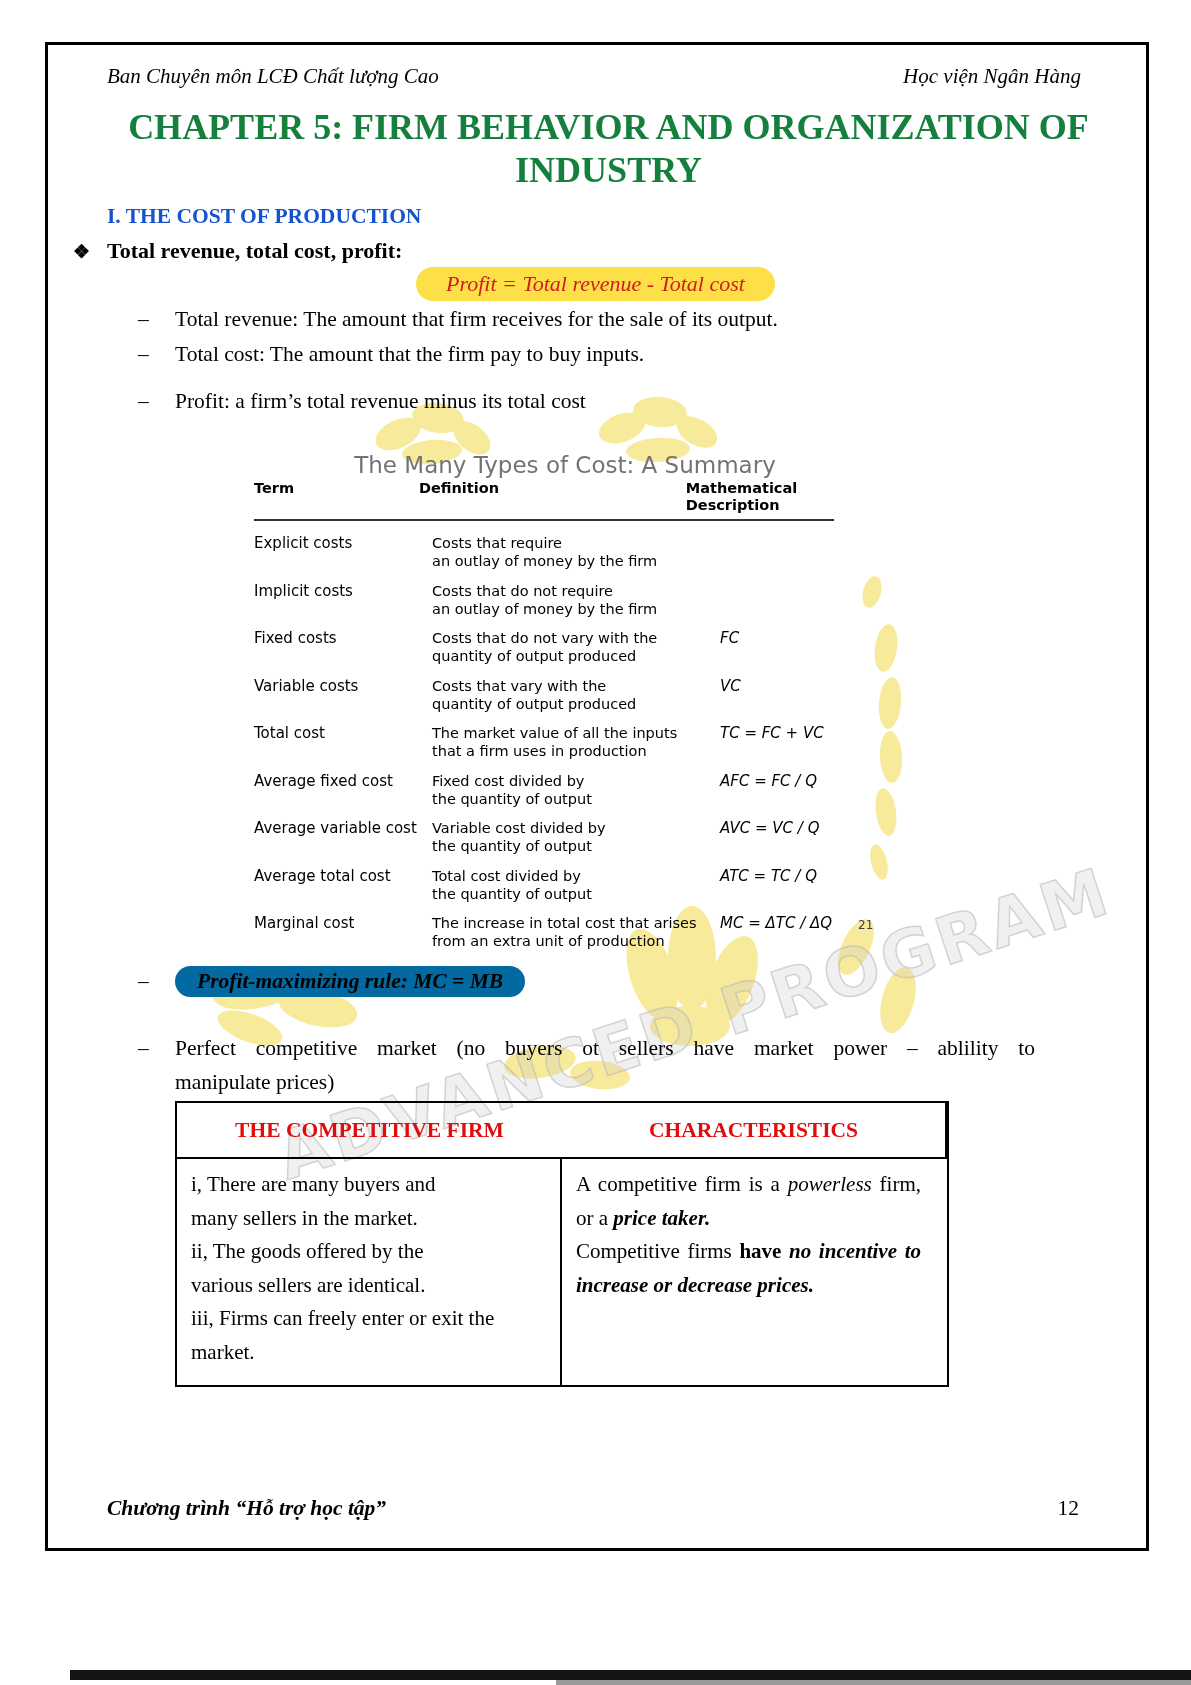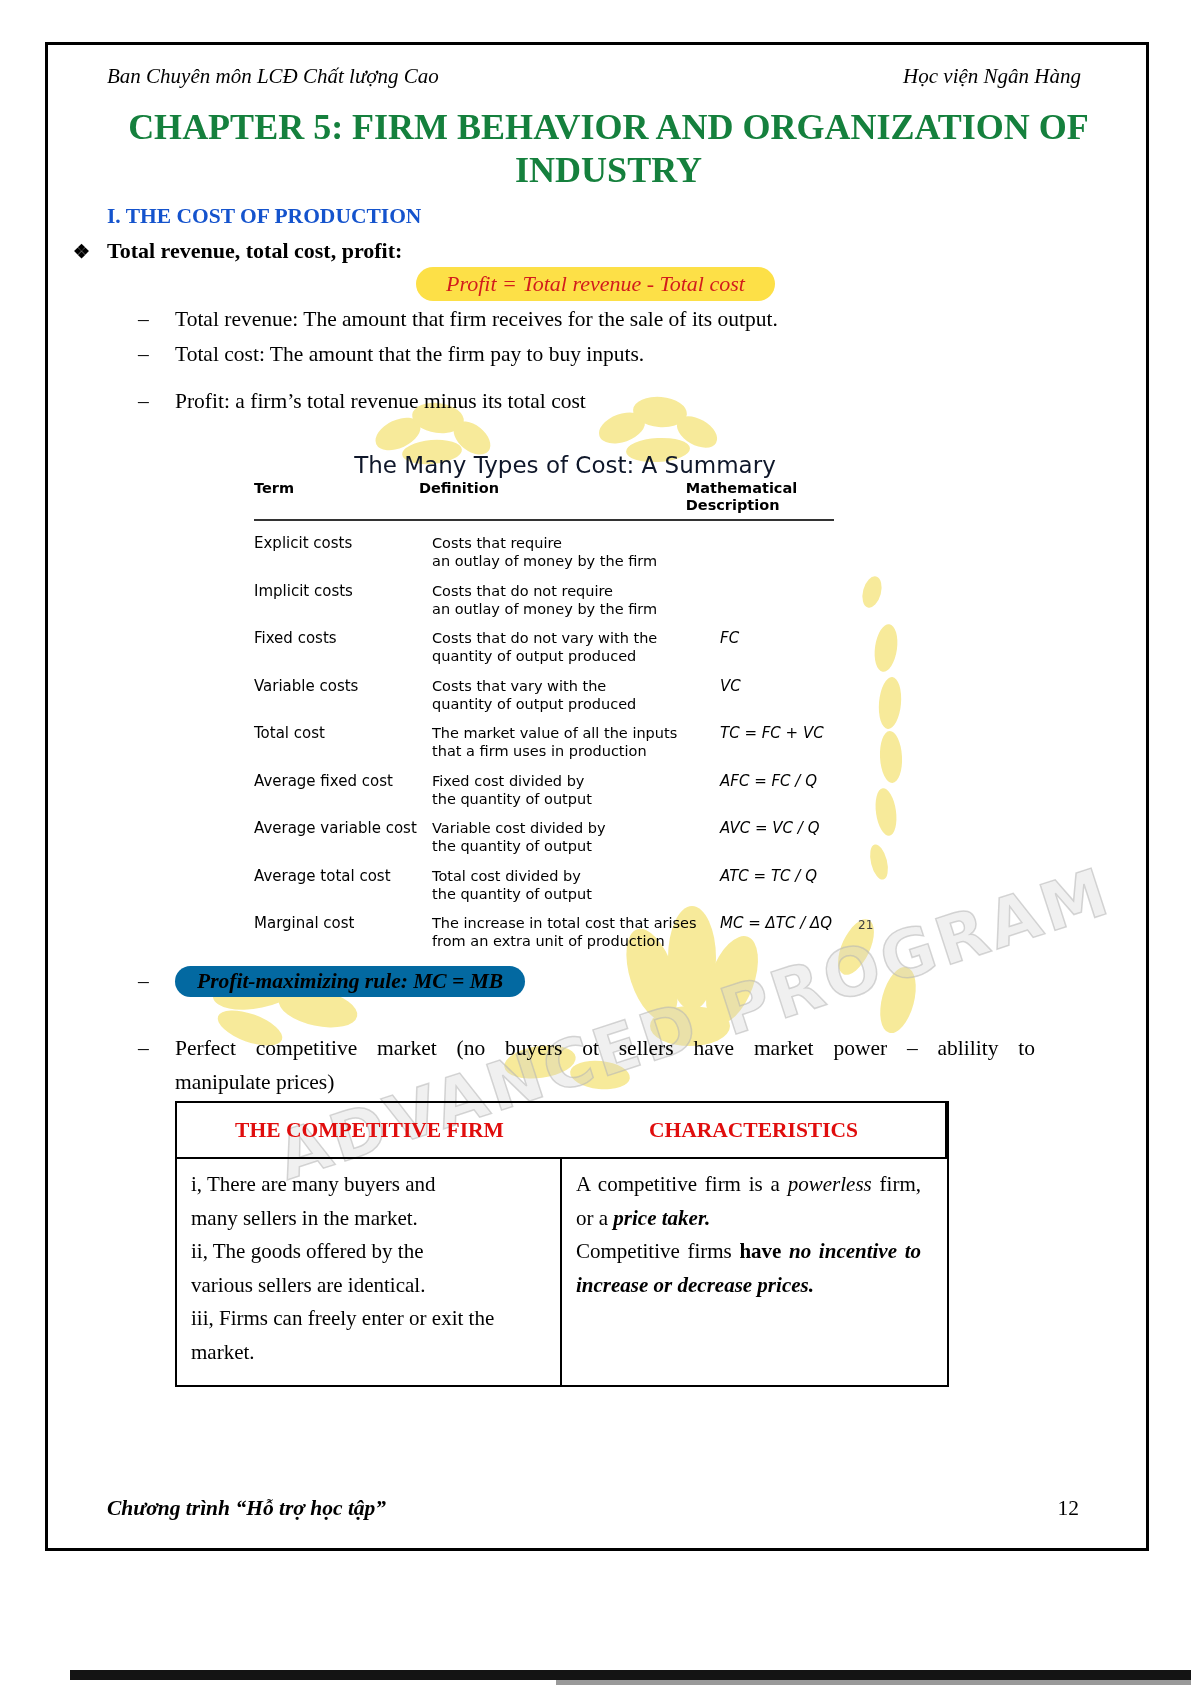--- a/index.html
+++ b/index.html
@@ -31,21 +31,21 @@
   .formula-wrap{position:absolute;left:48px;top:267px;width:1095px;text-align:center;}
   .formula{display:inline-block;background:#fde047;border-radius:26px;padding:4px 30px;
            color:#d21c1c;font-weight:normal;font-style:italic;font-size:22px;}
 
   .ditem{position:absolute;left:138px;font-size:21.5px;}
   .d1{top:307px;} .d2{top:342px;} .d3{top:377px;margin-top:12px;}
   .dash{display:inline-block;width:37px;}
 
   
   .slide{position:absolute;left:250px;top:400px;width:630px;font-family:"DejaVu Sans",sans-serif;}
-  .slide-title{text-align:center;color:#0f172a;font-size:23px;padding-top:52px;}
+  .slide-title{text-align:center;color:#737373;font-size:23px;padding-top:52px;}
   .shead{display:flex;margin-top:2px;border-bottom:2px solid #333;padding-bottom:5px;width:580px;margin-left:4px;}
   .shead .hc{font-weight:bold;font-size:14.5px;line-height:17px;}
   .col-term{width:178px;} .col-def{width:288px;} .col-math{width:160px;}
   .sbody{padding-top:13px;margin-left:4px;}
   .srow{display:flex;height:47.5px;align-items:flex-start;}
   .srow .term{width:178px;font-size:15px;}
   .srow .def{width:288px;font-size:14.5px;line-height:18px;}
   .srow .math{width:160px;font-style:italic;font-size:15px;}
   .slide-pg{position:absolute;left:608px;top:518px;font-size:12px;color:#404040;}
 

